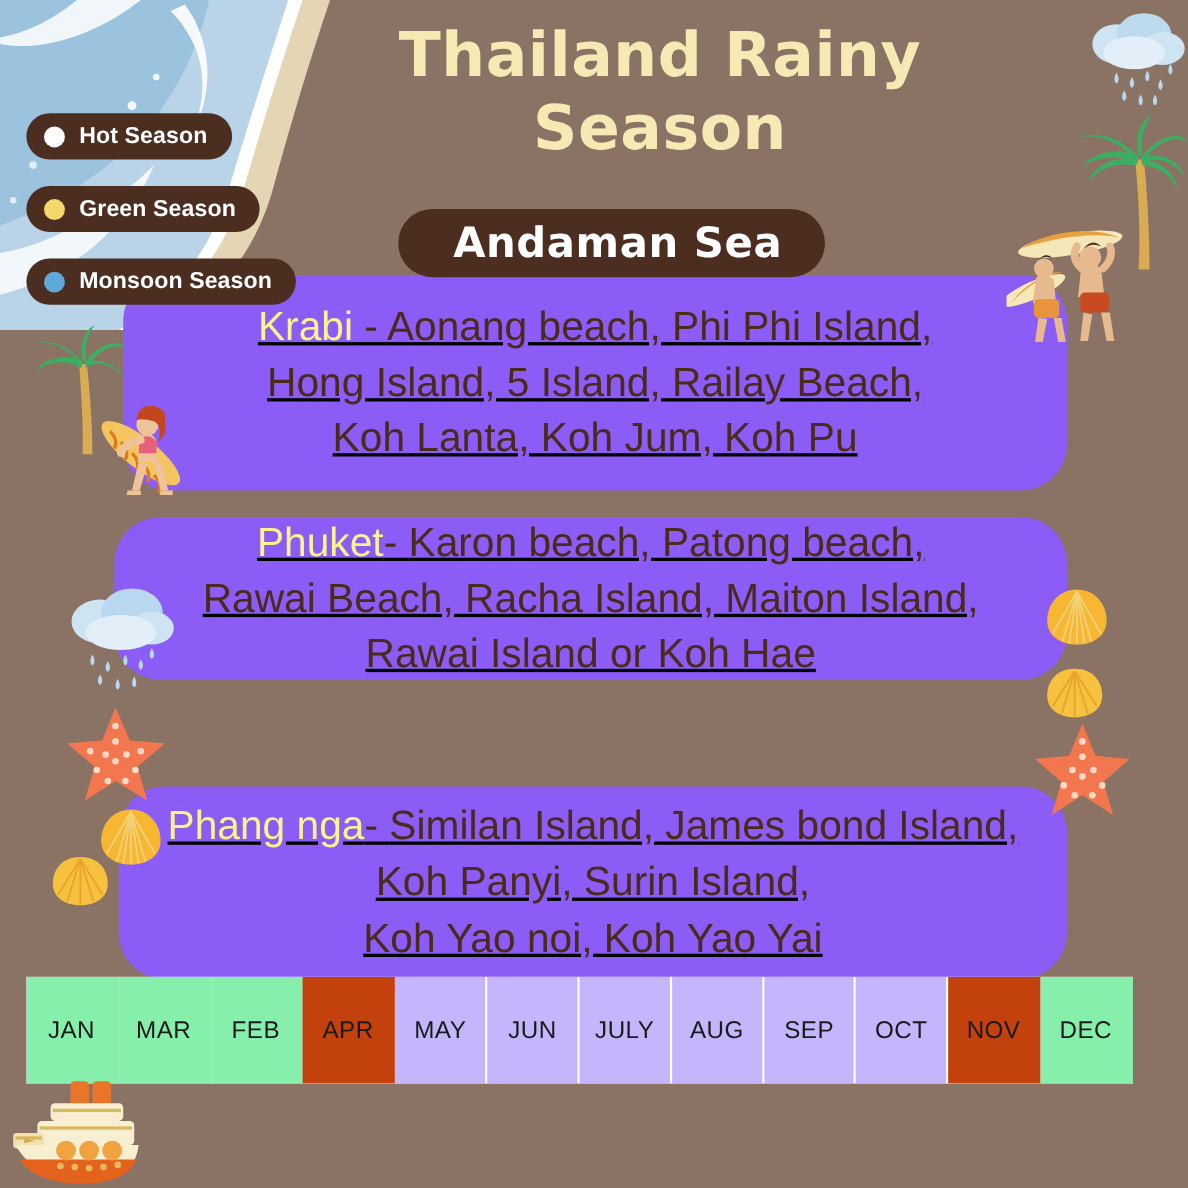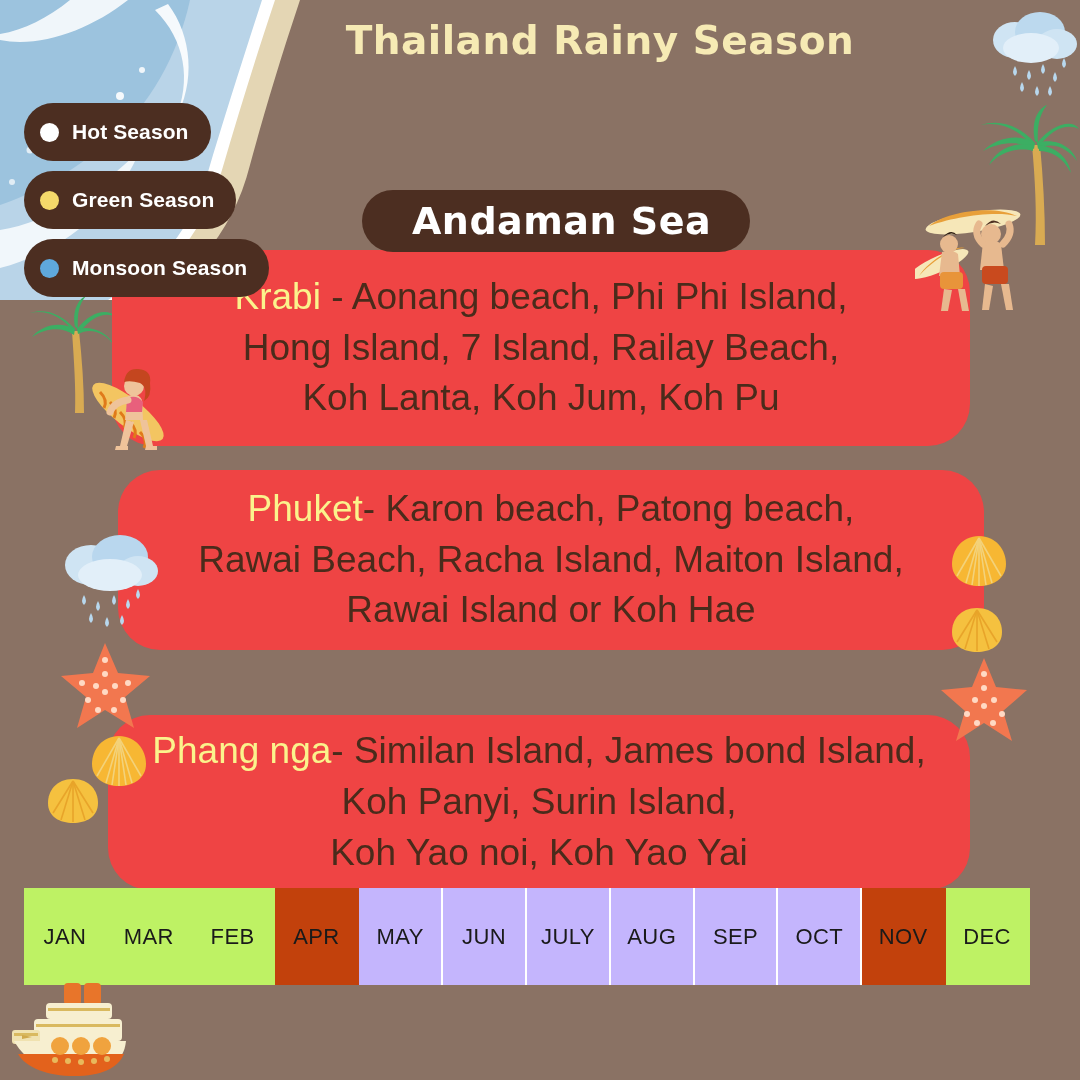--- a/index.html
+++ b/index.html
@@ -18,69 +18,70 @@
 
   
   .beach-wrap { position:absolute; left:0; top:0; width:330px; height:300px; overflow:hidden; }
 
   
   .legend { position: absolute; left: 24px; top: 103px; z-index: 40; }
   .legend-item {
     display: flex; align-items: center;
     background: #4c2e21;
     border-radius: 30px;
-    height: 58px;
-    margin-bottom: 10px;
+    height: 42px;
+    margin-bottom: 24px;
     padding: 0 22px 0 16px;
     width: max-content;
   }
   .legend-dot { width: 19px; height: 19px; border-radius: 50%; flex: 0 0 auto; }
   .legend-label {
     color: #fff; font-size: 21px; font-weight: bold;
     margin-left: 13px; letter-spacing: .1px; white-space: nowrap;
   }
 
   
   .title-block {
     position: absolute; left: 250px; top: 18px; width: 700px;
     text-align: center; z-index: 30;
   }
   .title-line {
     color: #f6eab4;
     font-family: "DejaVu Sans", sans-serif;
-    font-size: 39px; font-weight: bold;
+    font-size: 56px; font-weight: bold;
     line-height: 1.17; letter-spacing: .5px;
   }
 
   
   .sea-pill {
     position: absolute; left: 362px; top: 190px;
     width: 388px; height: 62px;
     background: #4c2e21; border-radius: 34px;
     display: flex; align-items: center; justify-content: center;
     z-index: 35;
   }
   .sea-pill span {
     color: #fff;
     font-family: "DejaVu Sans", sans-serif;
     font-size: 38px; font-weight: bold; letter-spacing: .5px; margin-left: 11px;
   }
 
   
   .card {
     position: absolute;
-    background: #ef4444;
+    background: #8b5cf6;
     border-radius: 42px;
     display: flex; align-items: center; justify-content: center;
     text-align: center;
     z-index: 20;
     padding: 10px 26px;
+    text-decoration: underline;
   }
   #card-krabi   { left: 112px; top: 250px; width: 858px; height: 196px; }
-  #card-phuket  { left: 118px; top: 470px; width: 866px; height: 180px; }
+  #card-phuket  { left: 104px; top: 470px; width: 866px; height: 148px; }
   #card-phangnga{ left: 108px; top: 680px; width: 862px; height: 175px; margin-top: 35px; }
 
   .card-text {
     color: #4a2b1b;
     font-size: 37px; line-height: 1.37;
     font-weight: 400;
   }
   .place-name { color: #fbf38c; }
 
   
@@ -91,21 +92,21 @@
     display: flex; overflow: hidden;
     z-index: 25;
   }
   .month {
     flex: 1 1 0;
     display: flex; align-items: center; justify-content: center;
     font-size: 22px; font-weight: 500; color: #1a1a1a;
     letter-spacing: .4px;
     border-right: 2px solid transparent;
   }
-  .month.m-hot     { background: #bef264; }
+  .month.m-hot     { background: #86efac; }
   .month.m-green   { background: #c2410c; }
   .month.m-monsoon { background: #c4b5fd; border-right-color:#ffffff; }
 
   
   .deco { position: absolute; z-index: 10; pointer-events: none; }
   .deco-front { z-index: 28; }
 </style>
 </head>
 <body>
 
@@ -362,21 +363,21 @@
           <circle cx="86" cy="83" r="3"></circle>
         <circle cx="99" cy="81" r="3"></circle>
       </g>
       <path d="M14,57 l10,2 -10,2Z" fill="#cfa94c"></path>
     </g>
   </svg>
 
   <div class="card" id="card-krabi">
     <div class="card-text">
       <span class="place-name">Krabi</span><span> - </span><span>Aonang beach, Phi Phi Island,</span><br>
-      <span>Hong Island, 7 Island, Railay Beach,</span><br>
+      <span>Hong Island, 5 Island, Railay Beach,</span><br>
       <span>Koh Lanta, Koh Jum, Koh Pu</span>
     </div>
   </div>
 
   <div class="card" id="card-phuket">
     <div class="card-text">
       <span class="place-name">Phuket</span><span>- </span><span>Karon beach, Patong beach,</span><br>
       <span>Rawai Beach, Racha Island, Maiton Island,</span><br>
       <span>Rawai Island or Koh Hae</span>
     </div>

